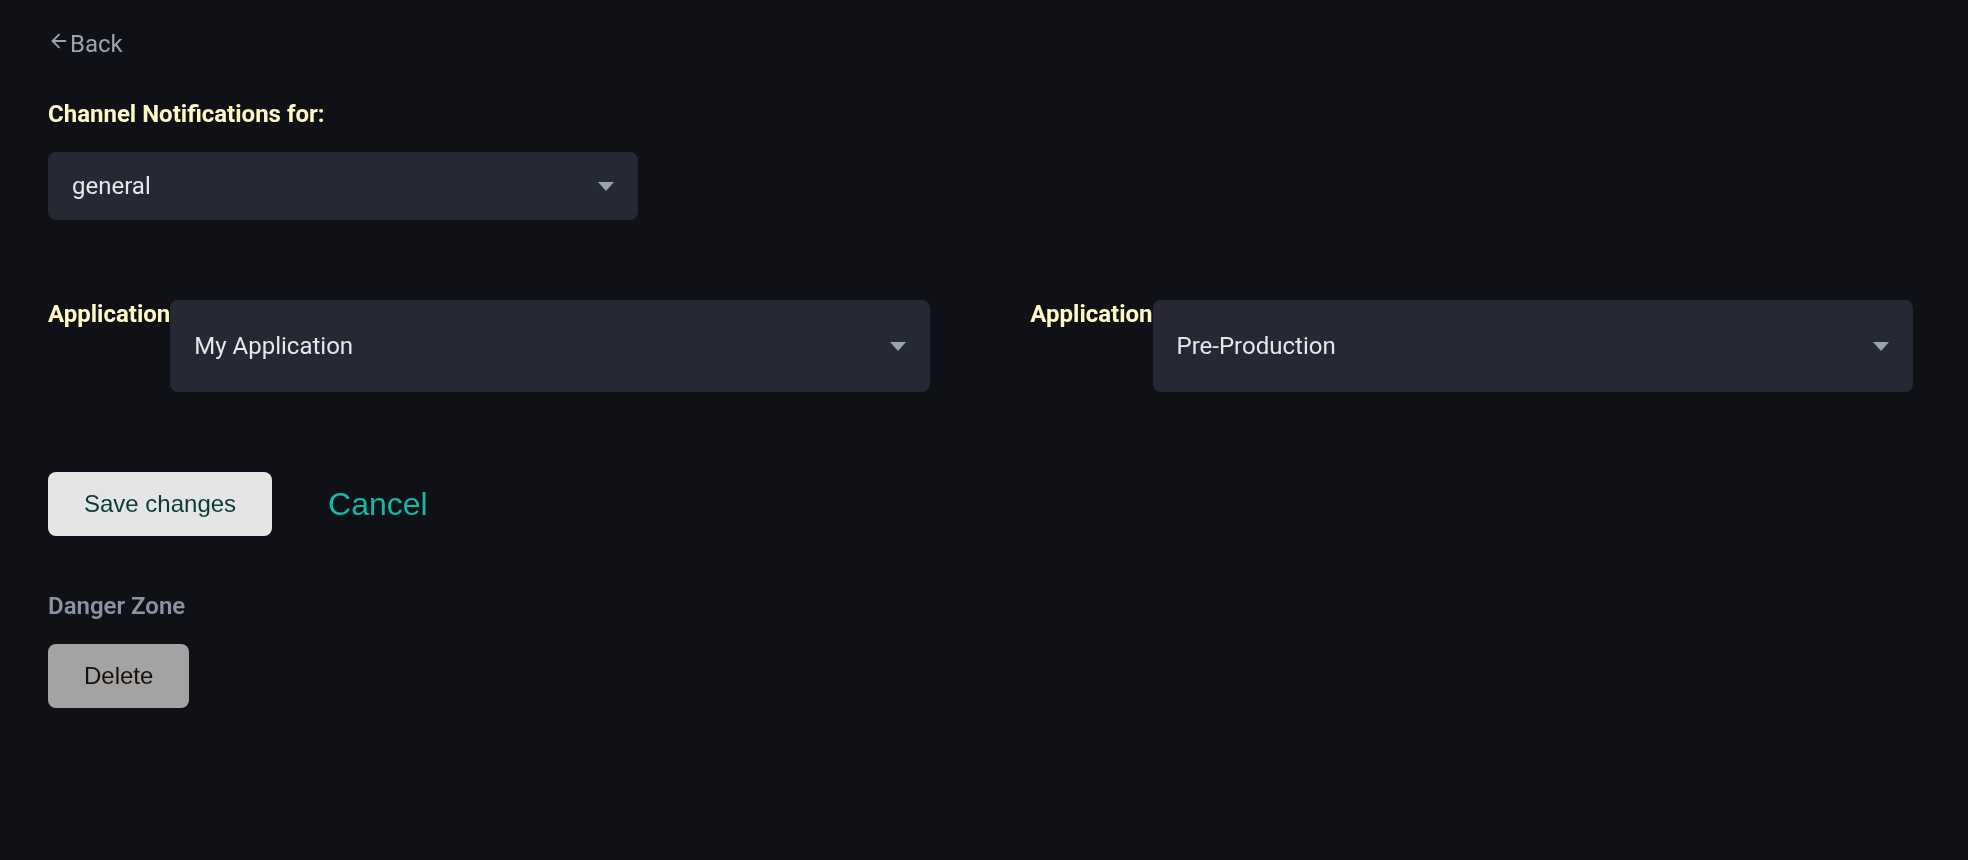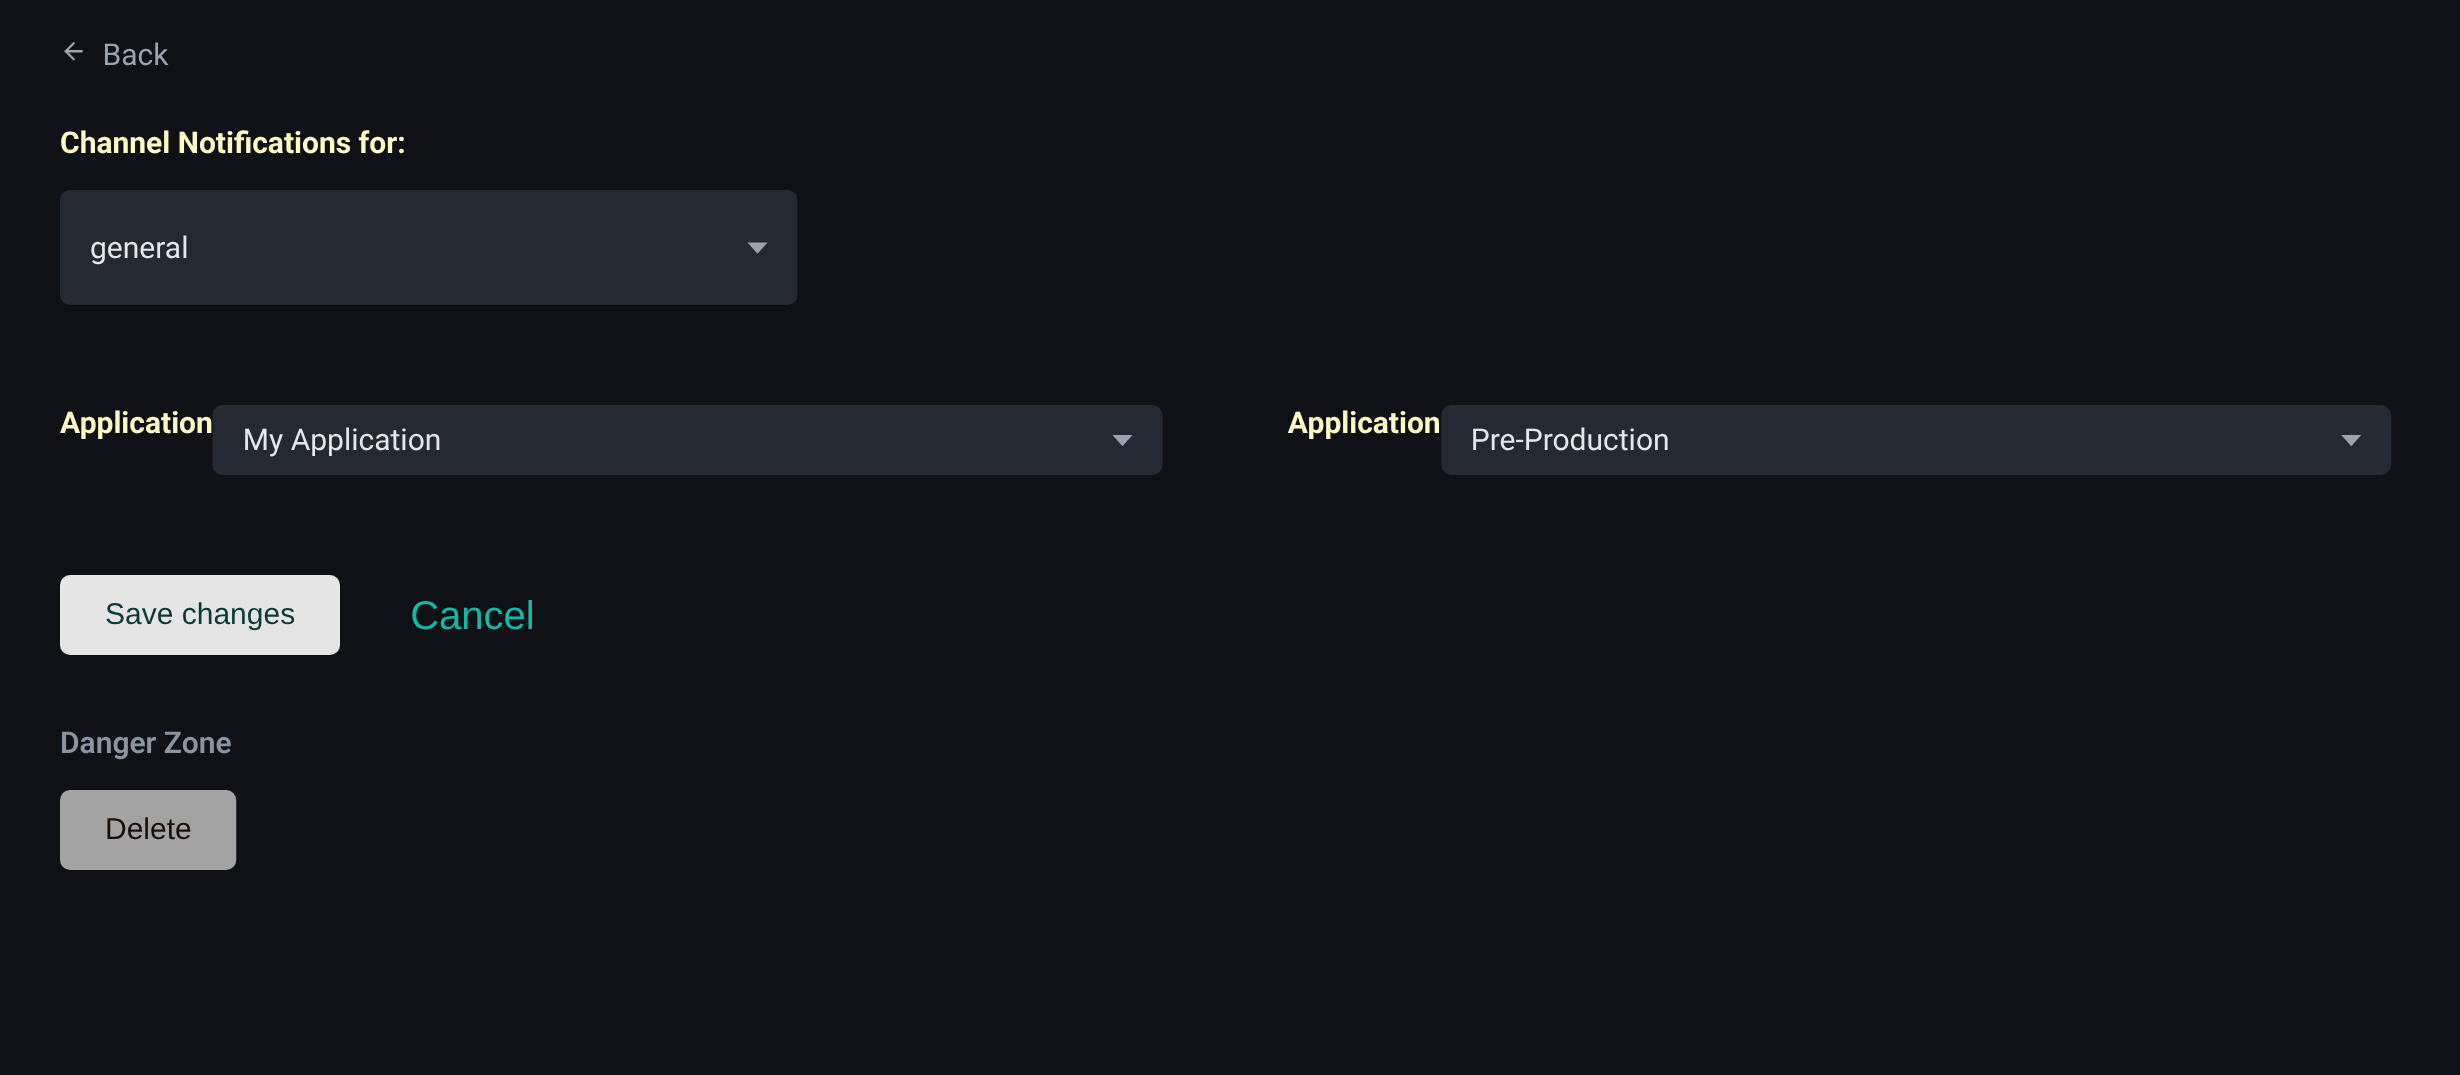--- a/index.html
+++ b/index.html
@@ -11,21 +11,20 @@
       background-color: #0f1117;
       color: #c5cad3;
       font-family: -apple-system, BlinkMacSystemFont, "Segoe UI", Roboto, Helvetica, Arial, sans-serif;
       width: 1968px;
       height: 860px;
       padding: 30px 48px;
     }
     .back-link {
       display: inline-flex;
       align-items: flex-end;
-      gap: 12px;
       color: #9ba3b0;
       font-size: 24px;
       cursor: pointer;
       margin-bottom: 42px;
     }
     .back-link svg {
       width: 22px;
       height: 22px;
     }
     .section-label {
@@ -43,25 +42,25 @@
       display: flex;
       align-items: center;
       justify-content: space-between;
       padding: 18px 24px;
       cursor: pointer;
       color: #e4e7ec;
       font-size: 24px;
     }
     .select-box.channel {
       width: 590px;
-      height: 92px;
+      height: 68px;
     }
     .select-box.wide {
       width: 760px;
-      height: 56px;
+      height: 92px;
     }
     .caret {
       width: 0;
       height: 0;
       border-left: 8px solid transparent;
       border-right: 8px solid transparent;
       border-top: 9px solid #9ba3b0;
     }
     .two-col {
       display: flex;

